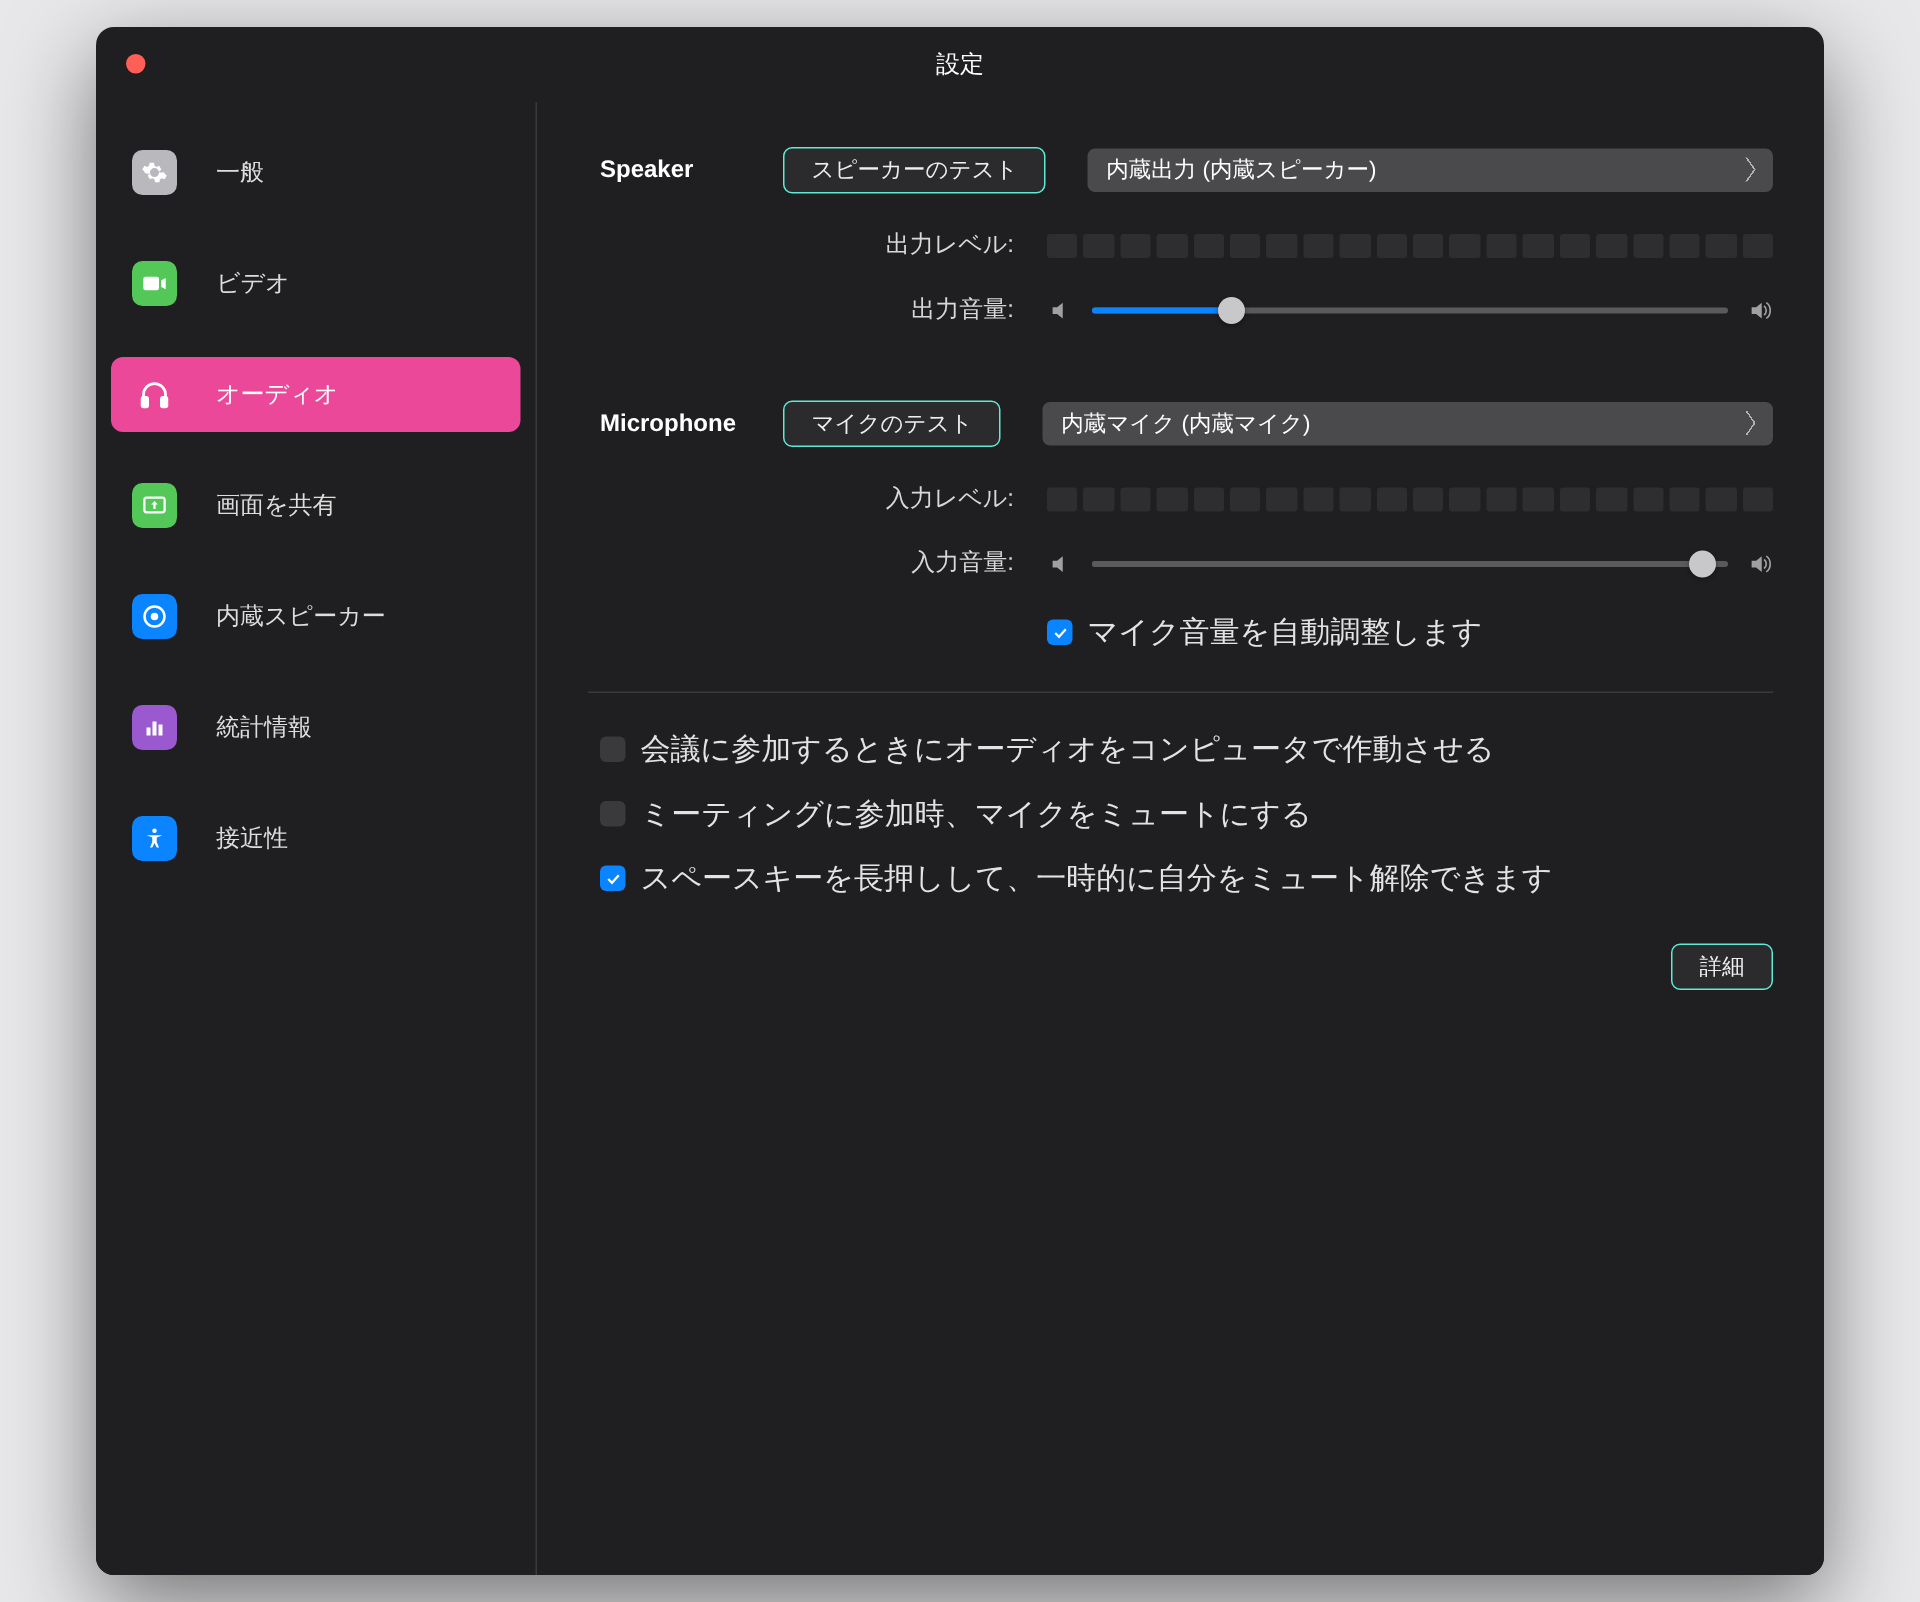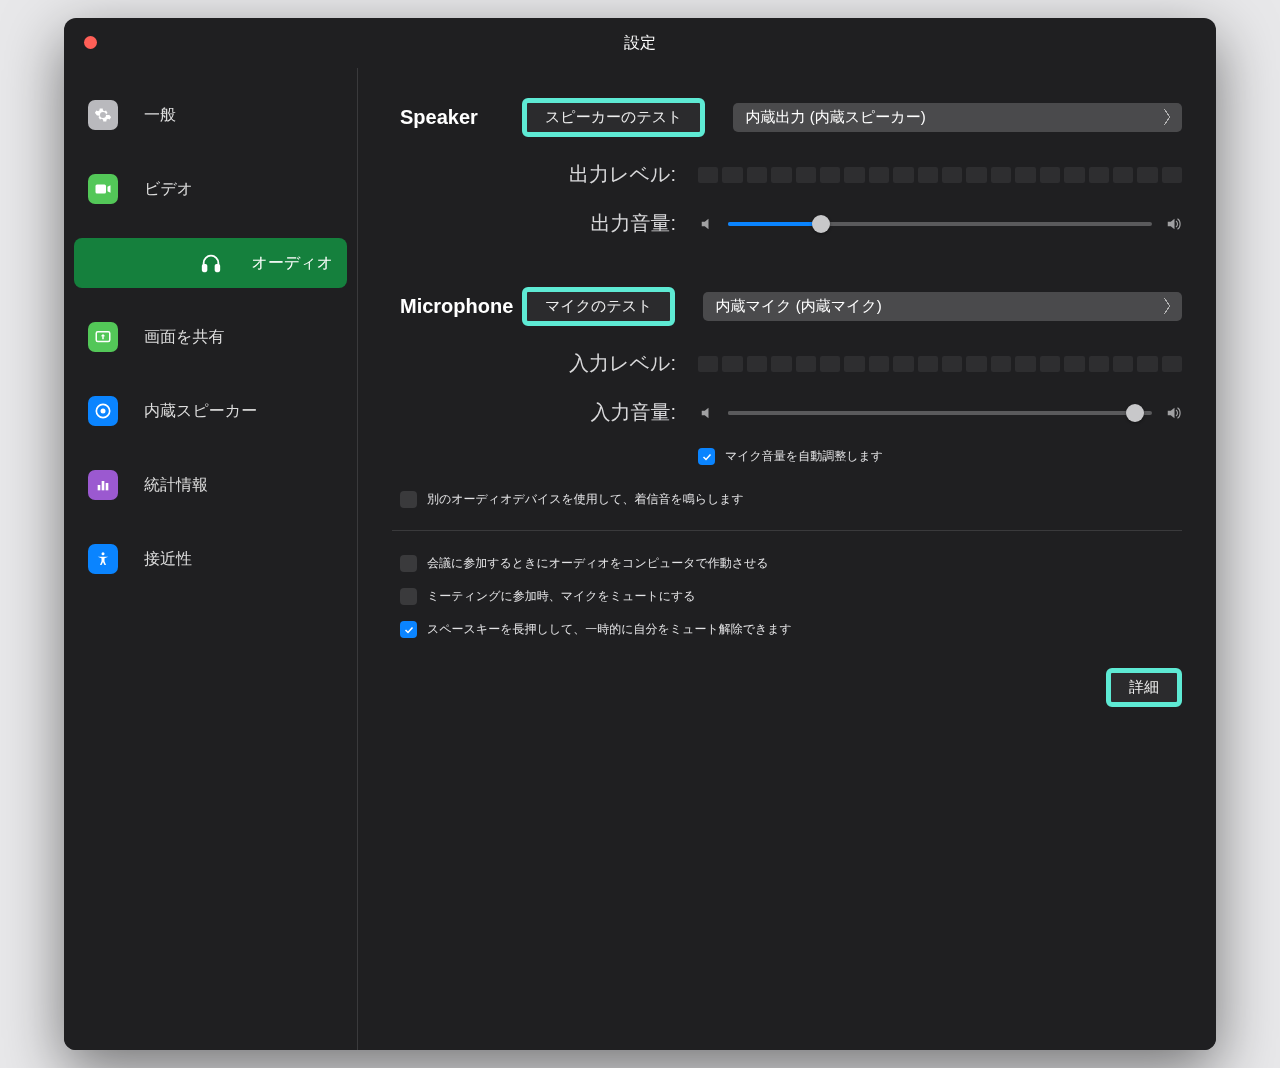--- a/index.html
+++ b/index.html
@@ -50,21 +50,21 @@
   .side-item {
     display: flex;
     align-items: center;
     gap: 26px;
     padding: 10px 14px;
     border-radius: 8px;
     margin-bottom: 24px;
     color: #ddd;
     cursor: pointer;
   }
-  .side-item.selected { background: #15803d; color: #fff; justify-content: flex-end; }
+  .side-item.selected { background: #ec4899; color: #fff; }
   .side-icon {
     width: 30px; height: 30px;
     border-radius: 7px;
     display: flex; align-items: center; justify-content: center;
     flex-shrink: 0;
   }
   .side-label { font-size: 16px; white-space: nowrap; overflow: hidden; text-overflow: ellipsis; }
   .main {
     flex: 1;
     padding: 30px 34px 24px 34px;
@@ -76,27 +76,27 @@
     display: flex;
     align-items: center;
     margin-bottom: 22px;
   }
   .row.header { margin-bottom: 24px; }
   .col-label {
     width: 306px;
     text-align: right;
     padding-right: 22px;
     color: #d8d8da;
-    font-size: 20px;
+    font-size: 16px;
   }
   .col-label.heading { color: #fff; font-weight: 700; text-align: left; padding-left: 8px; width: 130px; }
   .col-content { flex: 1; display: flex; align-items: center; gap: 16px; }
   .btn {
     background: #2b2b2d;
-    border: 5px solid #5eead4;
+    border: 1px solid #5eead4;
     color: #eee;
     border-radius: 6px;
     padding: 5px 18px;
     font-size: 15px;
     cursor: pointer;
     white-space: nowrap;
   }
   .select {
     flex: 1;
     background: #4a4a4c;
@@ -162,21 +162,21 @@
     background: #c8c8ca;
     border-radius: 50%;
     transform: translateX(-50%);
     box-shadow: 0 1px 3px rgba(0,0,0,0.4);
   }
   .vol-icon { color: #a0a0a2; width: 18px; height: 18px; }
   .checkbox-row {
     display: flex;
     align-items: center;
     gap: 10px;
-    font-size: 12px;
+    font-size: 20px;
     margin-bottom: 16px;
     color: #e3e3e5;
     cursor: pointer;
   }
   .checkbox {
     width: 17px; height: 17px;
     border-radius: 4px;
     background: #3a3a3c;
     display: flex; align-items: center; justify-content: center;
     flex-shrink: 0;
@@ -403,26 +403,20 @@
                 <svg width="12" height="12" viewBox="0 0 24 24" fill="none" stroke="#fff" stroke-width="3">
                     <polyline points="5 12 10 17 19 7"></polyline>
                   </svg>
               </span>
               <span>マイク音量を自動調整します</span>
             </label>
           </div>
         </div>
       </div>
 
-      <label class="checkbox-row" style="margin-left:8px;">
-        <span class="checkbox">
-          
-        </span>
-        <span>別のオーディオデバイスを使用して、着信音を鳴らします</span>
-      </label>
 
       <hr class="divider">
 
       <label class="checkbox-row" style="margin-left:8px;">
         <span class="checkbox">
           
         </span>
         <span>会議に参加するときにオーディオをコンピュータで作動させる</span>
       </label>
 

